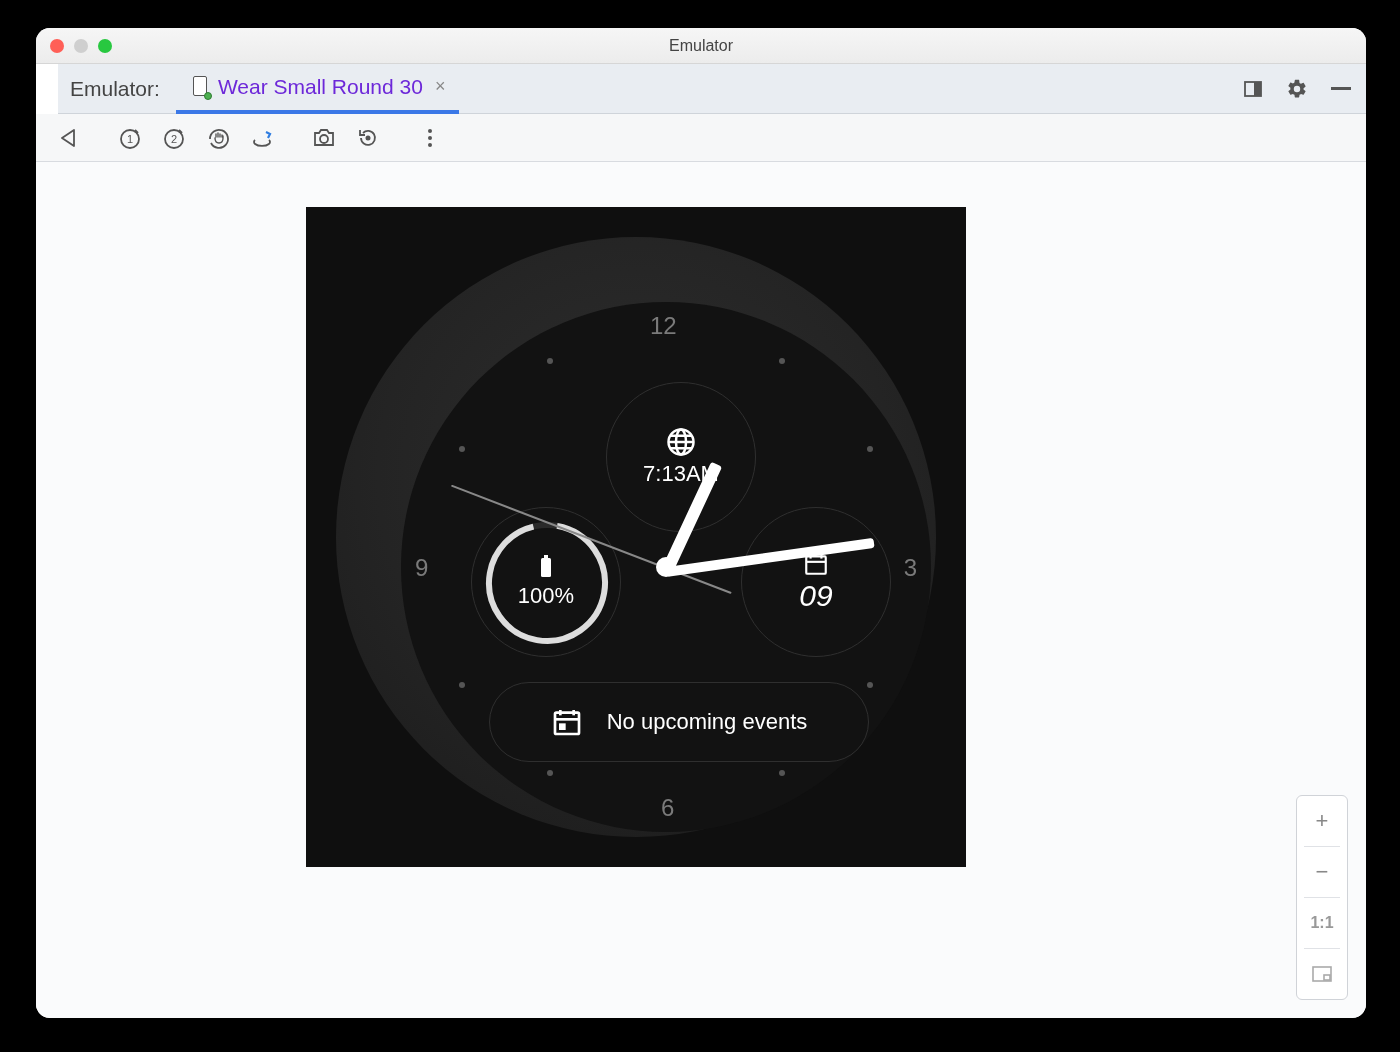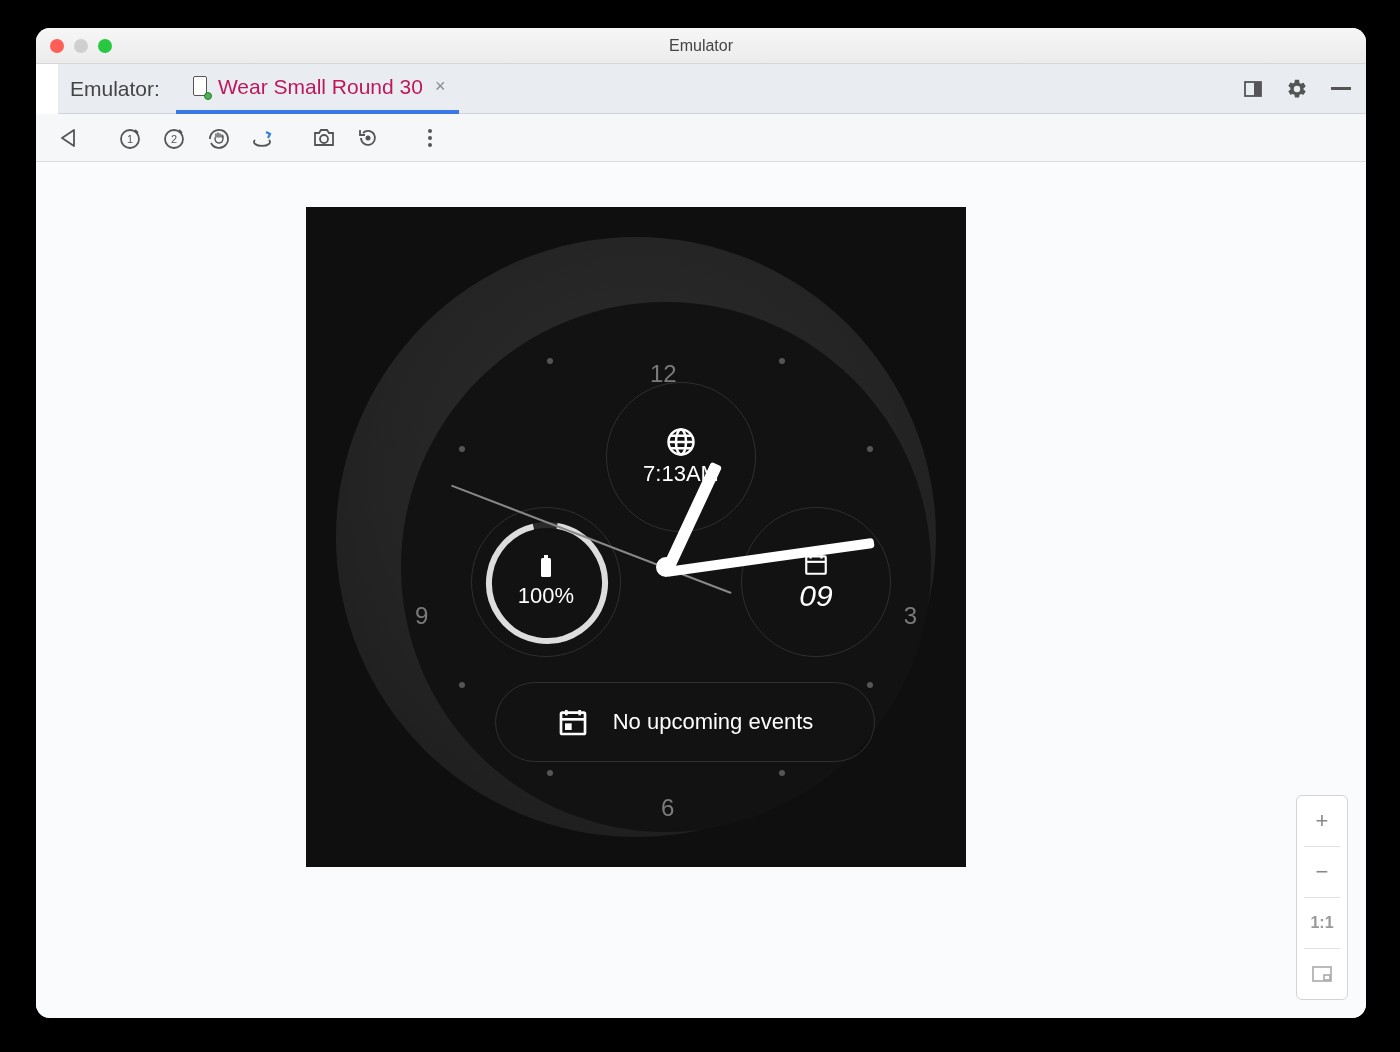--- a/index.html
+++ b/index.html
@@ -81,21 +81,21 @@
     border-radius: 2px;
     background: #fff;
   }
   .tab-icon .dot {
     position: absolute;
     right: -2px; bottom: -2px;
     width: 8px; height: 8px;
     background: #4caf50;
     border: 1px solid #2e7d32;
   }
-  .tab-text { font-size: 21px; color: #be185d; }
+  .tab-text { font-size: 21px; color: #6d28d9; }
   .tab-close { font-size: 18px; color: #888; margin-left: 4px; cursor: pointer; }
   .tabbar-spacer { flex: 1; }
   .tabbar-btn {
     width: 30px; height: 30px;
     display: flex; align-items: center; justify-content: center;
     color: #555;
     margin-left: 14px;
     cursor: pointer;
   }
   
@@ -142,21 +142,20 @@
     left: 65px; top: 65px;
     width: 530px; height: 530px;
     border-radius: 50%;
     background: #121212;
   }
   .hour-num {
     position: absolute;
     color: #7a7a7a;
     font-size: 24px;
     font-weight: 400;
-    margin-top: 48px;
   }
   .dot {
     position: absolute;
     width: 6px; height: 6px;
     border-radius: 50%;
     background: #555;
   }
   
   .comp {
     position: absolute;
@@ -174,21 +173,21 @@
   }
   .comp-left {
     left: 70px; top: 205px;
     width: 150px; height: 150px;
   }
   .comp-right {
     left: 340px; top: 205px;
     width: 150px; height: 150px;
   }
   .comp-bottom {
-    left: 94px; top: 380px;
+    left: 88px; top: 380px;
     width: 380px; height: 80px;
     flex-direction: row;
     gap: 24px;
   }
   .comp svg { fill: #fff; }
   .comp .sub { font-size: 22px; margin-top: 4px; }
   .comp-left .ring {
     position: absolute;
     left: 12px; top: 12px;
     width: 126px; height: 126px;

